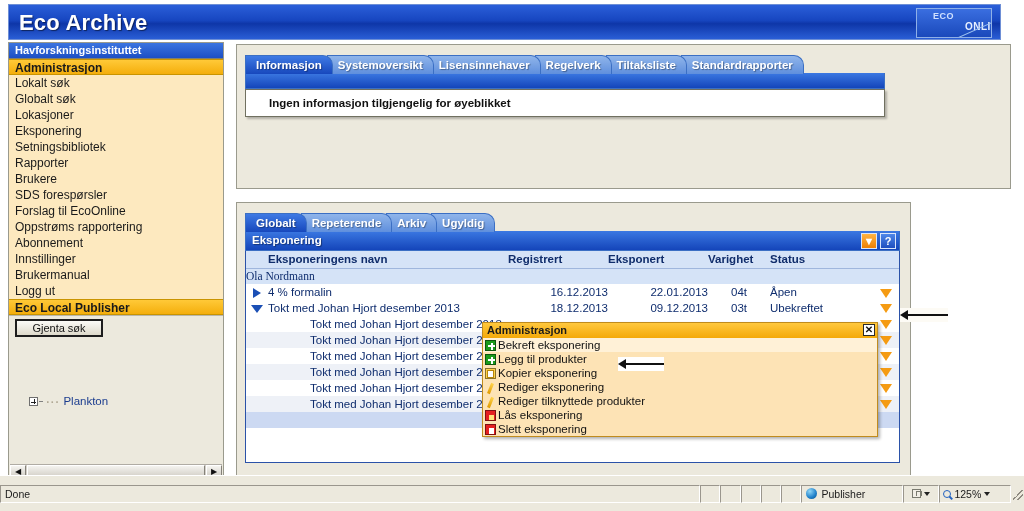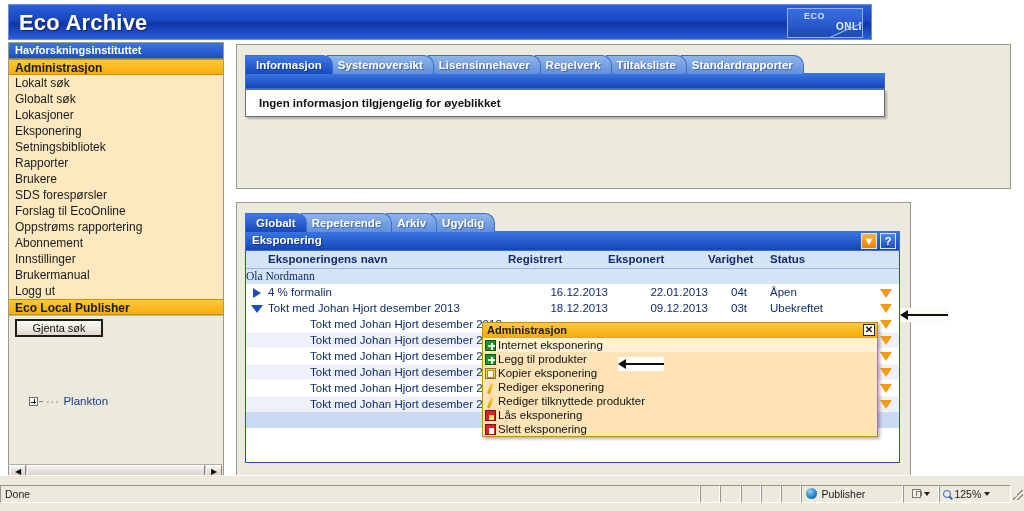--- a/index.html
+++ b/index.html
@@ -14,21 +14,21 @@
     position: relative;
     width: 1024px;
     height: 511px;
     background: #ffffff;
   }
 
   
   .titlebar {
     position: absolute;
     left: 8px; top: 4px;
-    width: 864px; height: 36px;
+    width: 993px; height: 36px;
     background: linear-gradient(to bottom, #2b5fd9 0%, #1746c0 45%, #0e36a8 55%, #2a5ed6 100%);
     border: 1px solid #6e8fd6;
     overflow: hidden;
   }
   .titlebar .title {
     position: absolute;
     left: 10px; top: 5px;
     color: #ffffff;
     font-size: 22px;
     font-weight: bold;
@@ -209,21 +209,21 @@
   .info-box {
     position: absolute;
     left: 8px; top: 44px;
     width: 640px; height: 28px;
     background: #ffffff;
     border: 1px solid #707060;
     box-shadow: 2px 2px 2px rgba(0,0,0,.25);
     font-size: 11.5px;
     font-weight: bold;
     color: #101010;
-    padding: 7px 0 0 13px;
+    padding: 7px 0 0 23px;
   }
 
   
   .eksp-bar {
     position: absolute;
     left: 8px; top: 28px;
     width: 655px; height: 20px;
     background: linear-gradient(to bottom,#3b78e2,#1445ba);
     border: 1px solid #3b6fc4;
     border-top: none;
@@ -626,21 +626,21 @@
   </div>
 
   <div class="ctx">
     <div class="ctx-title">
       <span>Administrasjon</span>
       <div class="ctx-close">✕</div>
     </div>
     <div id="ctx-items">
         <div class="ctx-item hl">
           <span class="ci ci-plus"></span>
-          <span>Internet eksponering</span>
+          <span>Bekreft eksponering</span>
         </div>
         <div class="ctx-item">
           <span class="ci ci-plus"></span>
           <span>Legg til produkter</span>
         </div>
         <div class="ctx-item">
           <span class="ci ci-copy"></span>
           <span>Kopier eksponering</span>
         </div>
         <div class="ctx-item">

